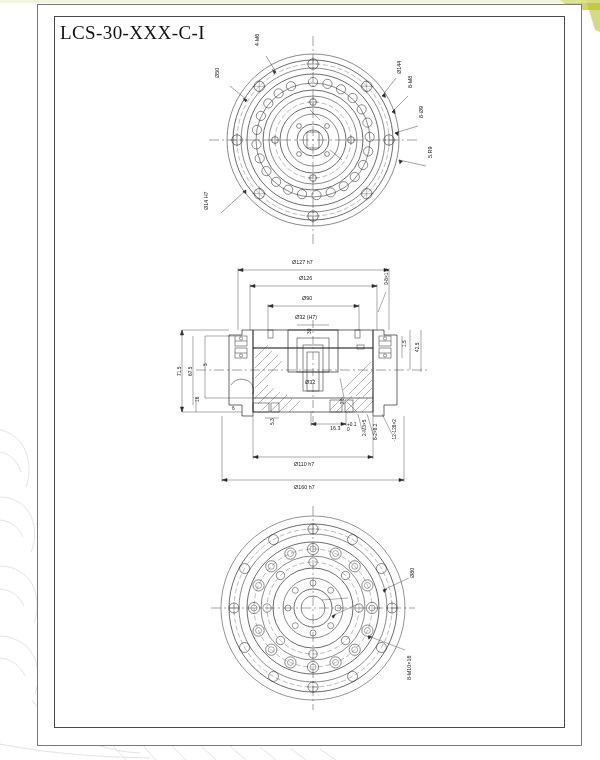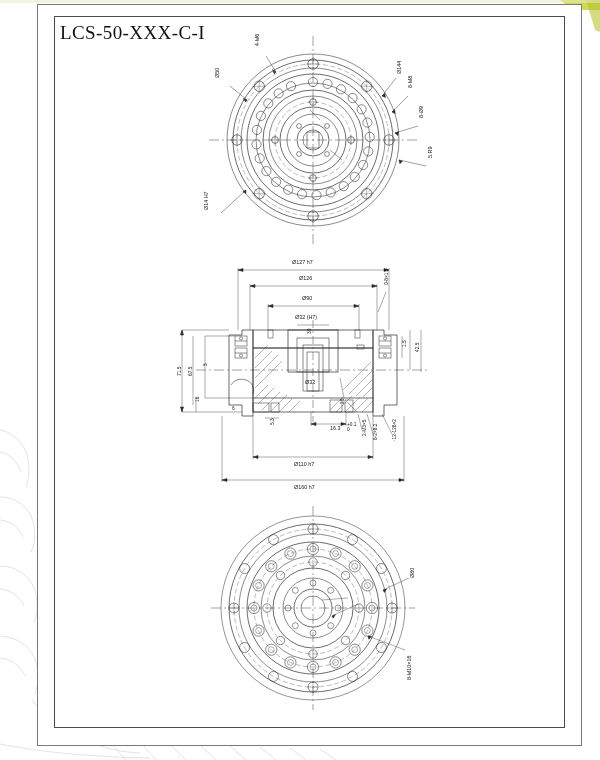--- a/index.html
+++ b/index.html
@@ -113,21 +113,21 @@
   <svg class="page-edge" style="left:0;top:0;width:600px;height:760px" viewBox="0 0 600 760">
     <path d="M560,0 L600,0 L600,10 L572,10 Z" fill="#c9d13a" opacity="0.85"></path>
     <path d="M586,0 L600,0 L600,32 L595,30 Z" fill="#b9c233" opacity="0.6"></path>
     <rect x="0" y="0" width="600" height="3" fill="#e7ebc4" opacity="0.5"></rect>
   </svg>
 
   <div class="drawing-sheet"></div>
 
   <div class="drawing-frame"></div>
 
-  <div class="title-text">LCS-50-XXX-C-I</div>
+  <div class="title-text">LCS-30-XXX-C-I</div>
 
   <svg class="cad" viewBox="0 0 600 760">
 
     <g stroke="#2b2b2b" fill="none" stroke-width="0.6">
 
       <g stroke="#444" stroke-width="0.5" stroke-dasharray="10,3,2,3">
         <line x1="313" y1="36" x2="313" y2="244"></line>
         <line x1="209" y1="140" x2="417" y2="140"></line>
       </g>
 

